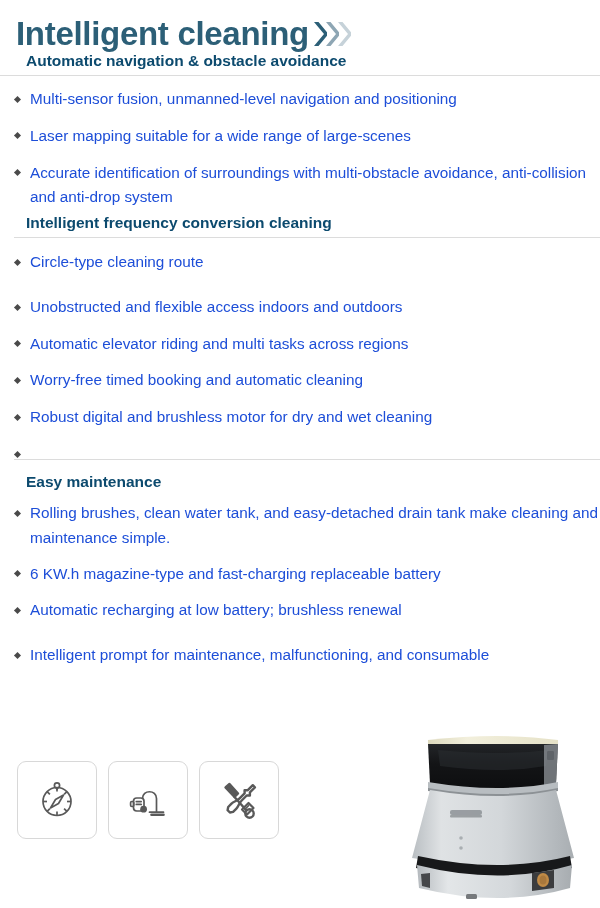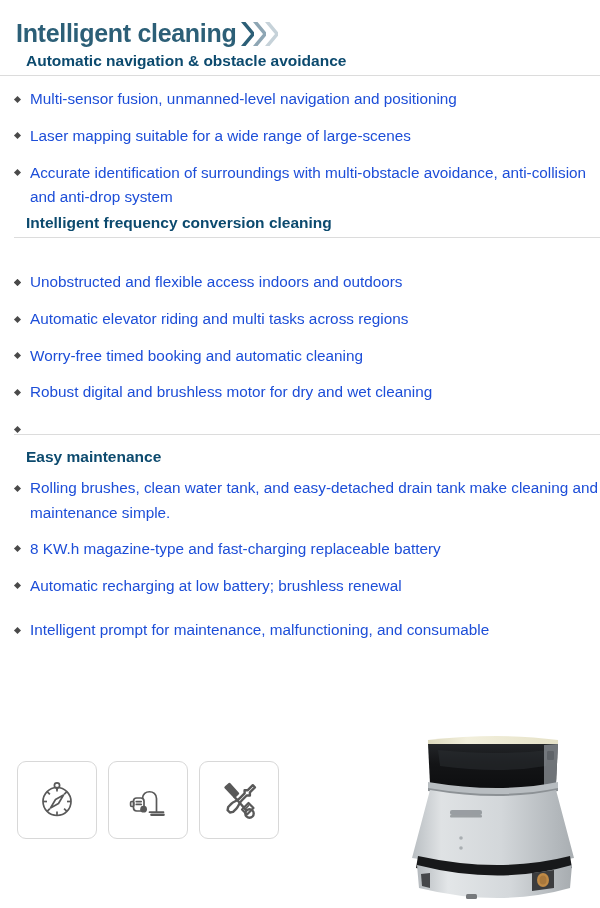--- a/index.html
+++ b/index.html
@@ -19,21 +19,21 @@
 
   
   .title-row {
     display: flex;
     align-items: center;
     padding: 14px 0 0 16px;
     height: 52px;
     box-sizing: border-box;
   }
   .main-title {
-    font-size: 25px;
+    font-size: 33px;
     font-weight: bold;
     color: #2c5f77;
     letter-spacing: -0.3px;
     line-height: 1;
     white-space: nowrap;
   }
   .chevrons {
     display: flex;
     align-items: center;
     margin-left: 6px;
@@ -152,38 +152,38 @@
   </ul>
 </div>
 
 <div style="height:4px"></div>
 <div>
   <div class="section-head">Intelligent frequency conversion cleaning</div>
   <div style="height:6px"></div>
   <div class="rule"></div>
   <div style="height:12px"></div>
   <ul class="bullets">
-    <li><span class="dia"></span></li>
+    <li><span class="dia"></span><span>Circle-type cleaning route</span></li>
     <li style="margin-top:20px"><span class="dia"></span><span>Unobstructed and flexible access indoors and outdoors</span></li>
     <li style="margin-top:12px"><span class="dia"></span><span>Automatic elevator riding and multi tasks across regions</span></li>
     <li style="margin-top:12px"><span class="dia"></span><span>Worry-free timed booking and automatic cleaning</span></li>
     <li style="margin-top:12px"><span class="dia"></span><span>Robust digital and brushless motor for dry and wet cleaning</span></li>
     <li style="margin-top:12px"><span class="dia"></span></li>
   </ul>
 </div>
 
 <div style="height:17px"></div>
 <div class="rule"></div>
 <div style="height:13px"></div>
 <div>
   <div class="section-head">Easy maintenance</div>
   <div style="height:11px"></div>
   <ul class="bullets">
     <li><span class="dia"></span><span>Rolling brushes, clean water tank, and easy-detached drain tank make cleaning and maintenance simple.</span></li>
-    <li style="margin-top:11px"><span class="dia"></span><span>8 KW.h magazine-type and fast-charging replaceable battery</span></li>
+    <li style="margin-top:11px"><span class="dia"></span><span>6 KW.h magazine-type and fast-charging replaceable battery</span></li>
     <li style="margin-top:12px"><span class="dia"></span><span>Automatic recharging at low battery; brushless renewal</span></li>
     <li style="margin-top:20px"><span class="dia"></span><span>Intelligent prompt for maintenance, malfunctioning, and consumable</span></li>
   </ul>
 </div>
 
 <div class="icon-row">
 
   <div class="icon-box">
     <span>
       <svg width="46" height="46" viewBox="0 0 46 46" fill="none" stroke="#595959" stroke-width="1.7">

